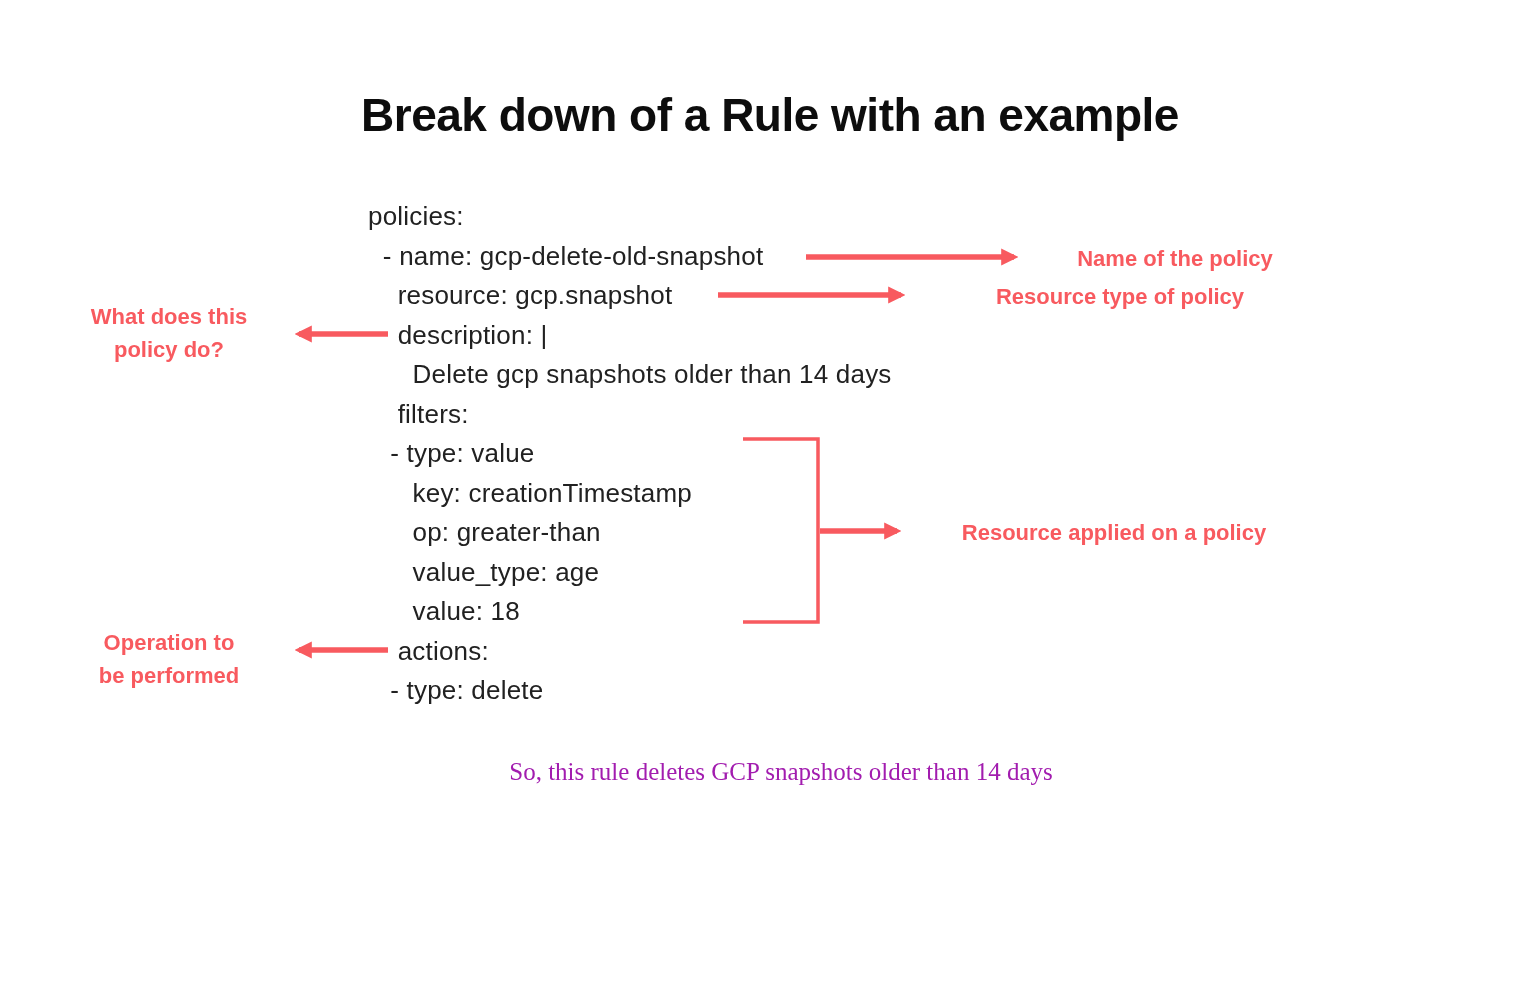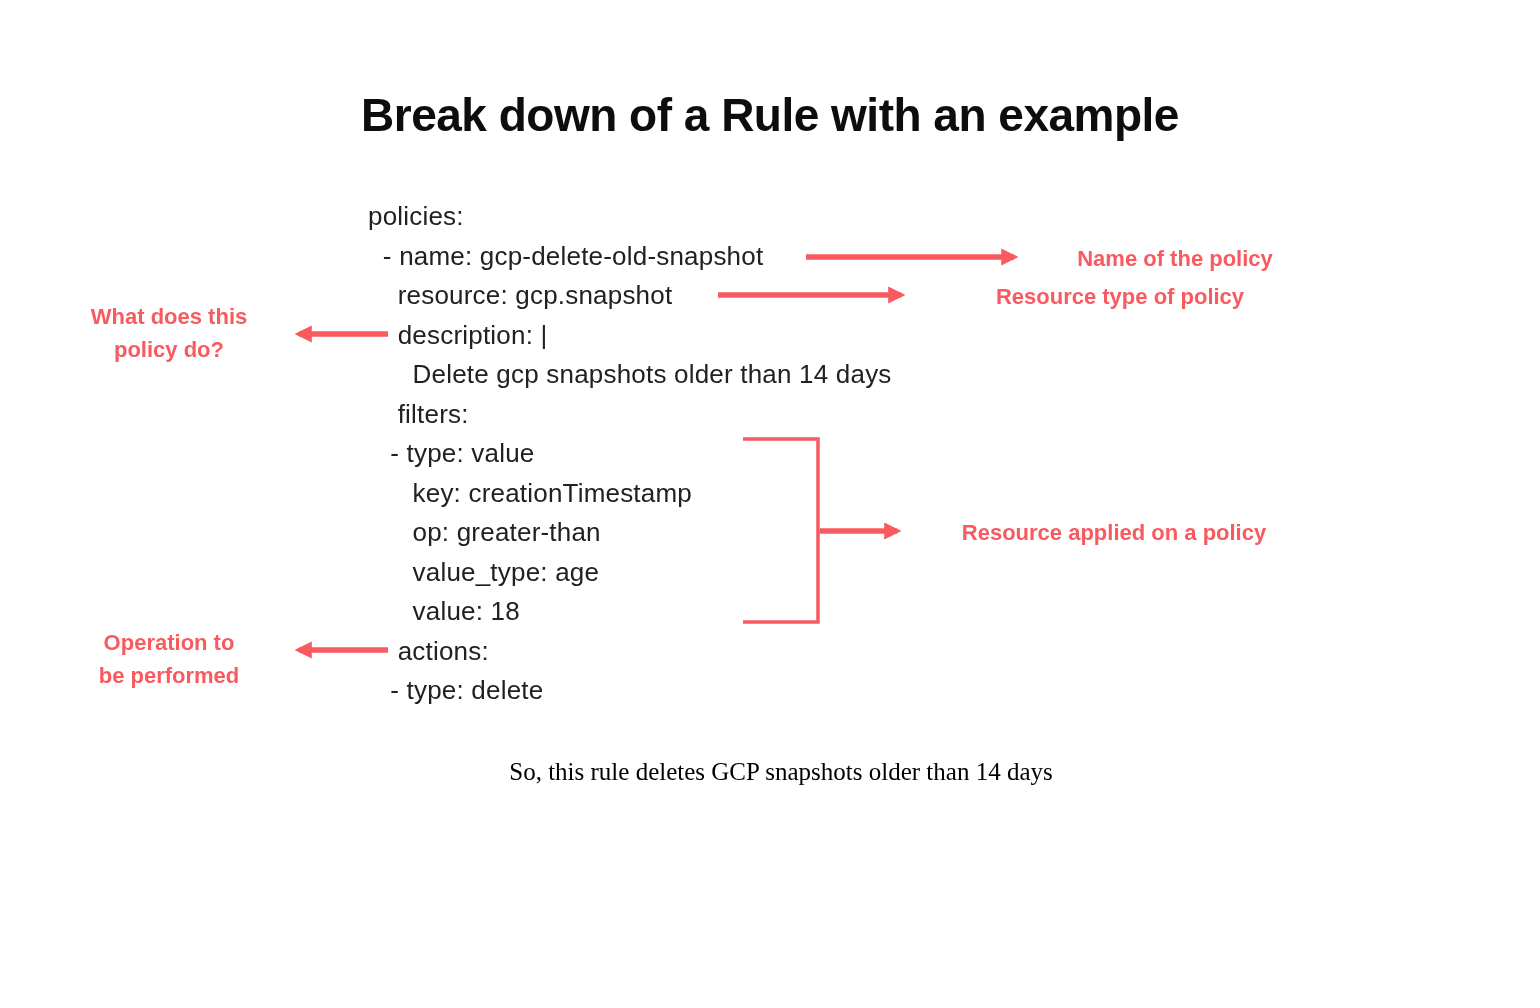--- a/index.html
+++ b/index.html
@@ -66,21 +66,21 @@
   .label-filters     { left: 1114px; top: 532px; }
   .label-actions     { left: 169px;  top: 659px; }
   .caption {
     position: absolute;
     left: 781px;
     top: 772px;
     transform: translate(-50%, -50%);
     font-family: "Liberation Serif", serif;
     font-size: 25px;
     font-weight: 500;
-    color: #000000;
+    color: #a21caf;
     white-space: nowrap;
   }
 </style>
 </head>
 <body>
 
 <div class="canvas">
 
   <h1 class="title">Break down of a Rule with an example</h1>
 

